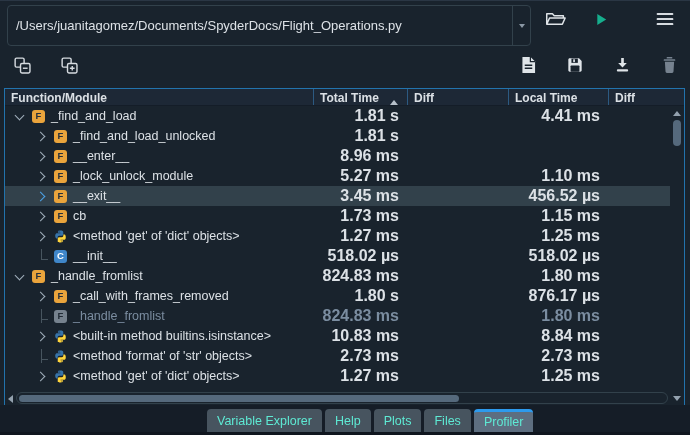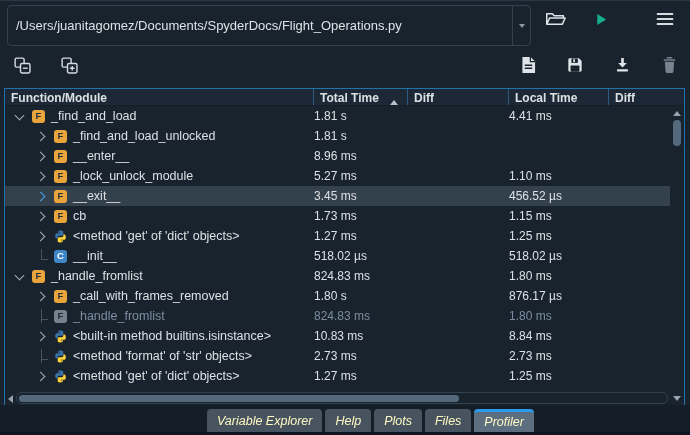--- a/index.html
+++ b/index.html
@@ -33,21 +33,21 @@
   .thead{display:flex;height:16px;background:#1d2836;border-bottom:1px solid #141d28;}
   .th{display:flex;align-items:flex-end;font-size:12px;font-weight:600;color:#dbe0e5;
     padding:0 6px;box-sizing:border-box;border-right:1px solid #2c5a82;cursor:pointer;white-space:nowrap;}
   .w0{width:309px}.w1{width:94px}.w2{width:101px}.w3{width:100px}.w4{flex:1;border-right:none}
   .sort-up{width:0;height:0;border-left:4px solid transparent;border-right:4px solid transparent;
     border-bottom:5.5px solid #b7c1ca;margin-left:auto;margin-right:3px;}
   .tbody{position:absolute;top:17px;left:0;right:14px;bottom:0;overflow:hidden;}
   .row{display:flex;height:20px;align-items:center;cursor:pointer;}
   .row.st-selected{background:var(--selection-bg,#32414b);}
   .c-name{width:309px;display:flex;align-items:center;box-sizing:border-box;overflow:hidden;flex:none;}
-  .c-num{box-sizing:border-box;padding-right:9px;font-size:12px;font-weight:400;color:#dce1e6;}
+  .c-num{box-sizing:border-box;padding-right:9px;text-align:right;font-size:16px;font-weight:700;color:#dce1e6;}
   .c-total{width:94px}.c-difft{width:101px}.c-local{width:100px}.c-diffl{flex:1}
   .marker{width:13px;height:13px;position:relative;flex:none;}
   .lv0 .marker{margin-left:8px}.lv1 .marker{margin-left:30px}
   .marker-expanded::before{content:"";position:absolute;left:3px;top:2px;width:6px;height:6px;
     border-right:1.8px solid #a2b0bd;border-bottom:1.8px solid #a2b0bd;transform:rotate(45deg);}
   .marker-collapsed::before{content:"";position:absolute;left:2px;top:3px;width:6px;height:6px;
     border-right:1.8px solid #a2b0bd;border-bottom:1.8px solid #a2b0bd;transform:rotate(-45deg);}
   .st-selected .marker-collapsed::before{border-color:#4da3e8;}
   .marker-branch::before,.marker-end::before{content:"";position:absolute;left:6px;top:-4px;width:1px;background:#47555f;}
   .marker-branch::before{height:21px}
@@ -70,23 +70,23 @@
     border-right:4px solid transparent;border-top:5px solid #93a1ae;}
   .hscroll{position:absolute;left:0;right:14px;bottom:0;height:14px;background:#19232d;}
   .arrow-left{position:absolute;left:3px;top:3.5px;width:0;height:0;border-top:4px solid transparent;
     border-bottom:4px solid transparent;border-right:5px solid #93a1ae;}
   .htrack{position:absolute;left:11px;right:2px;top:1px;bottom:1px;border:1px solid #32414b;border-radius:6px;}
   .hthumb{position:absolute;left:2px;top:1.5px;height:7.5px;width:440px;border-radius:4px;background:#55697c;cursor:grab;}
   
   .tabbar{position:absolute;left:0;right:0;bottom:0;height:30px;background:#151d27;}
   .tabbar::after{content:"";position:absolute;left:0;right:0;bottom:0;height:3px;background:#10161f;}
   .tabs{position:absolute;left:207px;bottom:3px;display:flex;gap:3px;align-items:flex-end;z-index:2;}
-  .tab{height:23px;padding:0 10px;background:#47545f;color:#fef9c3;font-size:12.5px;
+  .tab{height:23px;padding:0 10px;background:#47545f;color:#5eead4;font-size:12.5px;
     display:flex;align-items:center;border:none;border-radius:4px 4px 0 0;cursor:pointer;
-    font-family:"Liberation Sans",sans-serif;box-sizing:border-box;font-style:italic;}
+    font-family:"Liberation Sans",sans-serif;box-sizing:border-box;}
   .tab.active{background:#5d6e80;border-top:3px solid var(--accent-blue,#2d9aed);}
 </style>
 </head>
 <body>
 
 <div class="app">
 
   <div class="path-combo">
     <span class="path-text">/Users/juanitagomez/Documents/SpyderDocs/Flight_Operations.py</span>
     <span class="combo-arrow">

